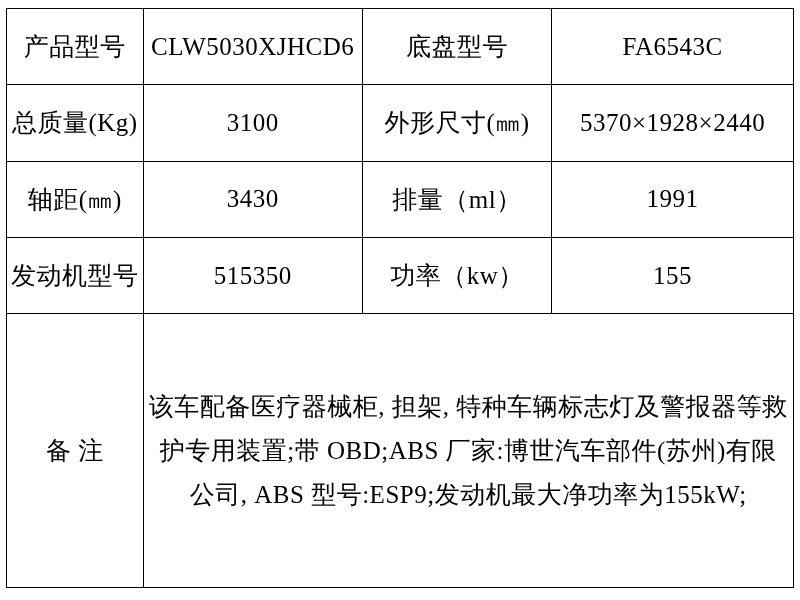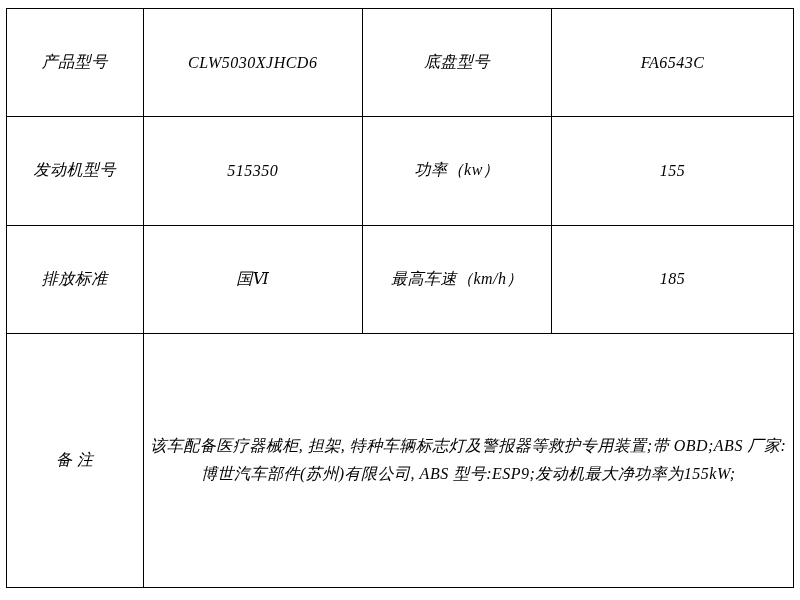--- a/index.html
+++ b/index.html
@@ -23,24 +23,23 @@
   table.spec {
     width: 100%;
     height: 580px;
     border-collapse: collapse;
     table-layout: fixed;
   }
   table.spec td {
     border: 1px solid #000000;
     text-align: center;
     vertical-align: middle;
-    font-size: 16px;
+    font-size: 25px;
     letter-spacing: 0.5px;
     padding: 2px 4px;
-    font-style: italic;
   }
   td.label {
     width: 17%;
   }
   td.value {
     width: 28%;
   }
   td.label2 {
     width: 24%;
   }
@@ -71,30 +70,36 @@
 <div class="sheet">
   <table class="spec">
     <tbody>
       <tr>
         <td class="label">产品型号</td>
         <td class="value latin">CLW5030XJHCD6</td>
         <td class="label2">底盘型号</td>
         <td class="value2 latin">FA6543C</td>
       </tr>
       <tr>
+        <td class="label">总质量(Kg)</td>
+        <td class="value latin">3100</td>
+        <td class="label2">外形尺寸(㎜)</td>
+        <td class="value2 latin">5370×1928×2440</td>
+      </tr>
+      <tr>
+        <td class="label">轴距(㎜)</td>
+        <td class="value latin">3430</td>
+        <td class="label2">排量（ml）</td>
+        <td class="value2 latin">1991</td>
+      </tr>
+      <tr>
         <td class="label">发动机型号</td>
         <td class="value latin">515350</td>
         <td class="label2">功率（kw）</td>
         <td class="value2 latin">155</td>
-      </tr>
-      <tr>
-        <td class="label">排放标准</td>
-        <td class="value">国Ⅵ</td>
-        <td class="label2">最高车速（km/h）</td>
-        <td class="value2 latin">185</td>
       </tr>
       <tr>
         <td class="note-label">备  注</td>
         <td class="note-body" colspan="3">该车配备医疗器械柜, 担架, 特种车辆标志灯及警报器等救护专用装置;带 OBD;ABS 厂家:博世汽车部件(苏州)有限公司, ABS 型号:ESP9;发动机最大净功率为155kW;</td>
       </tr>
     </tbody>
   </table>
 </div>
 
 </body></html>

